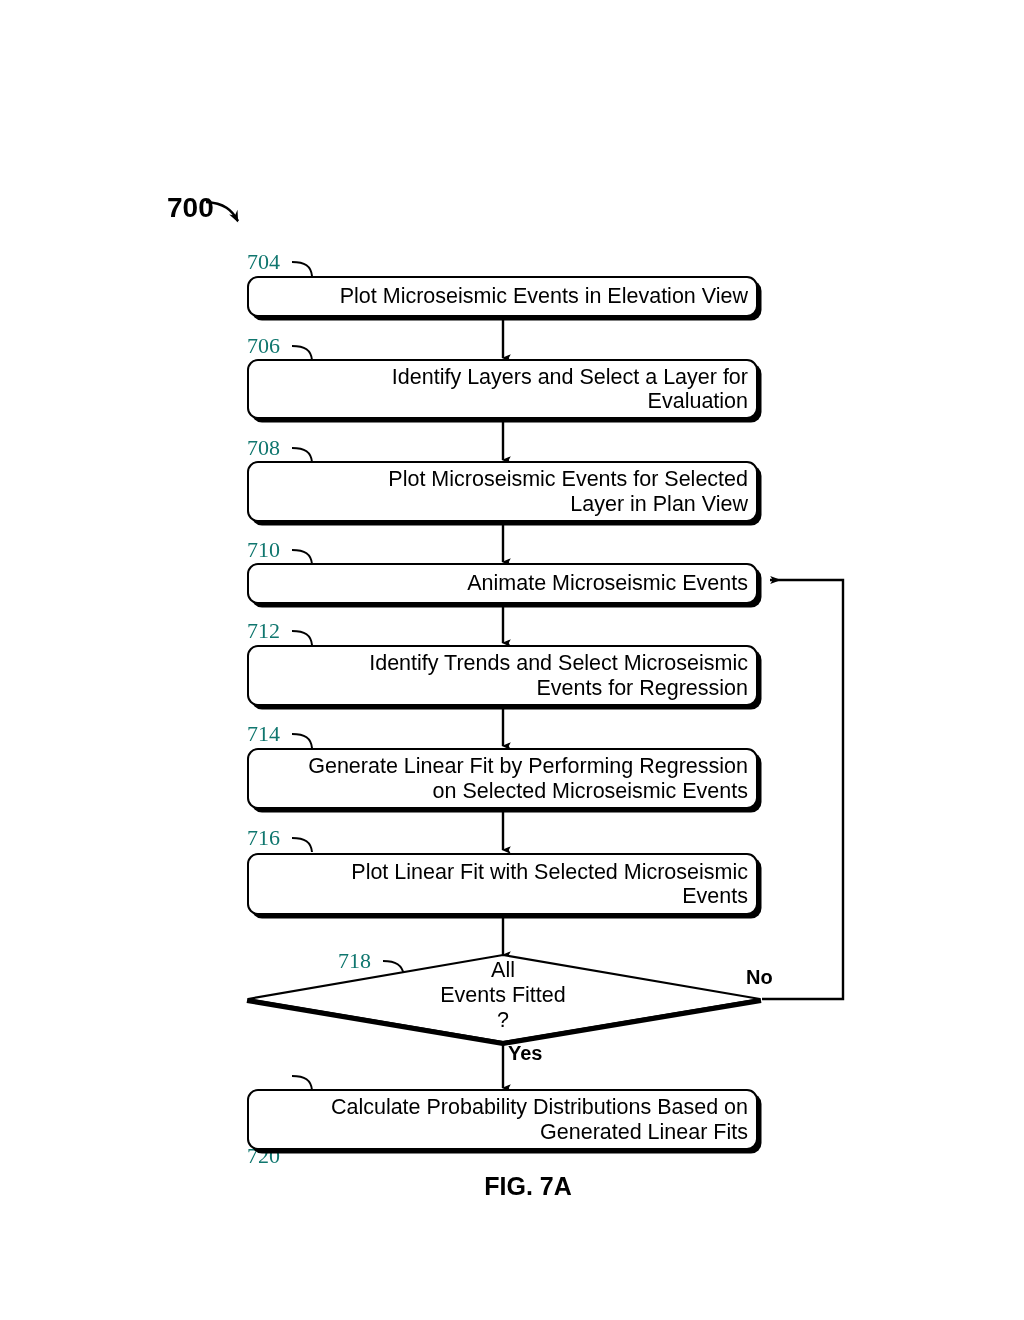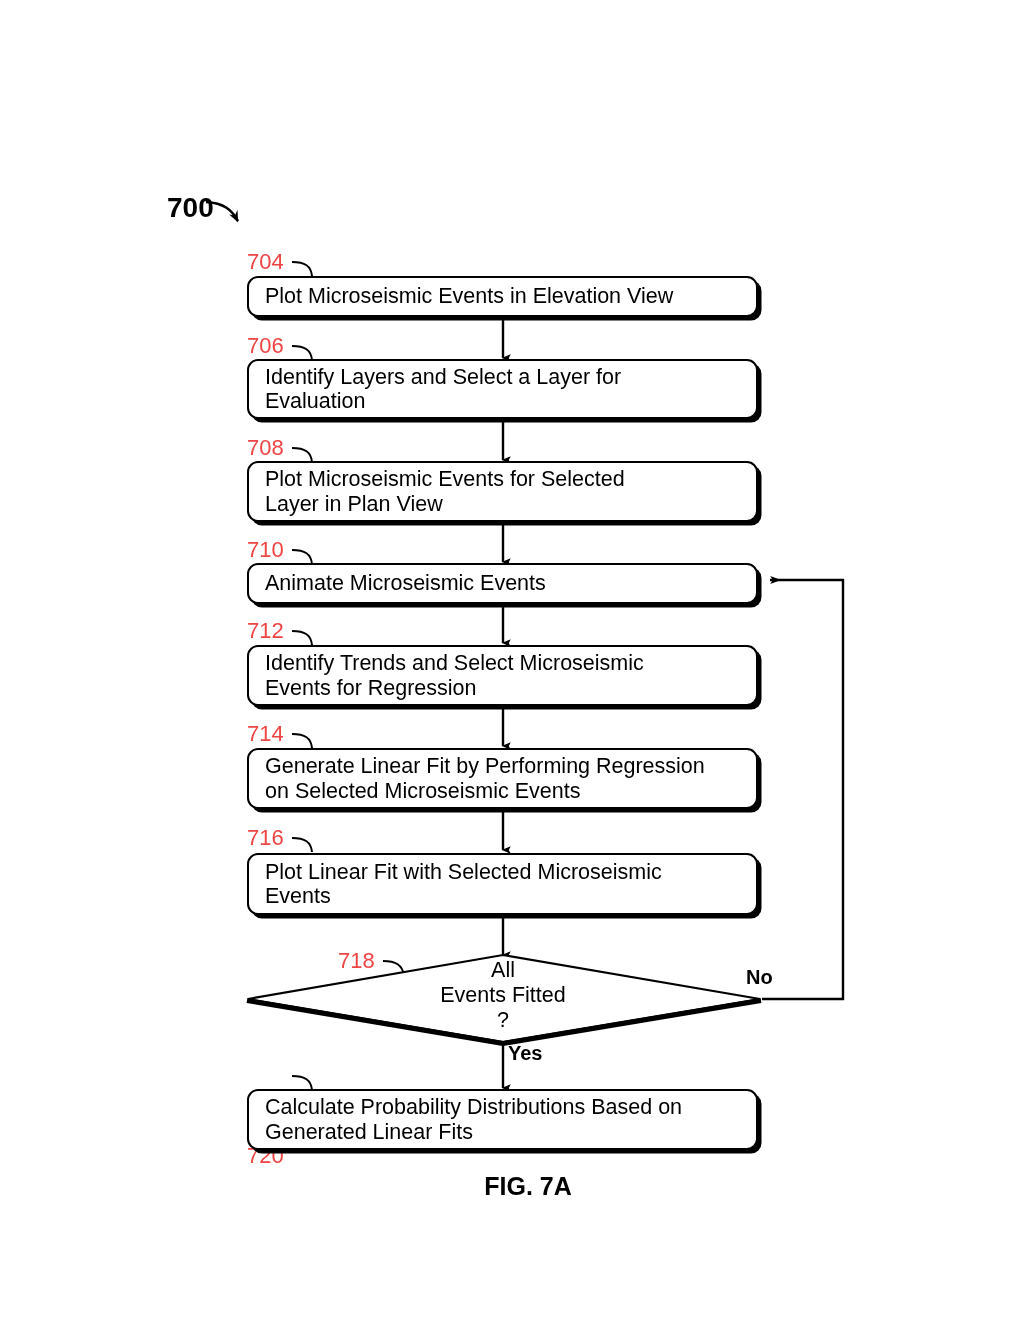--- a/index.html
+++ b/index.html
@@ -54,40 +54,40 @@
   
   .node {
     position: absolute;
     box-sizing: border-box;
     border: 2.2px solid #000;
     border-radius: 11px;
     background: #ffffff;
     display: flex;
     align-items: center;
     justify-content: center;
-    text-align: left;
+    text-align: right;
     font-family: "Liberation Sans", sans-serif;
     font-size: 21.5px;
     line-height: 1.12;
     color: #000;
     box-shadow: 4px 4px 0 -0.5px #000;
-    padding: 0 16px;
+    padding: 0 8px;
   }
   .node .node-text {
     display: block;
     width: 100%;
     white-space: pre-line;
   }
 
   
   .refnum {
     position: absolute;
-    font-family: Liberation Sans, sans-serif;
+    font-family: Liberation Serif, serif;
     font-size: 22px;
-    color: #ef4444;
+    color: #0f766e;
     white-space: nowrap;
     line-height: 1;
   }
 
   
   #decision-text {
     position: absolute;
     left: 383px;
     top: 958px;
     width: 240px;

